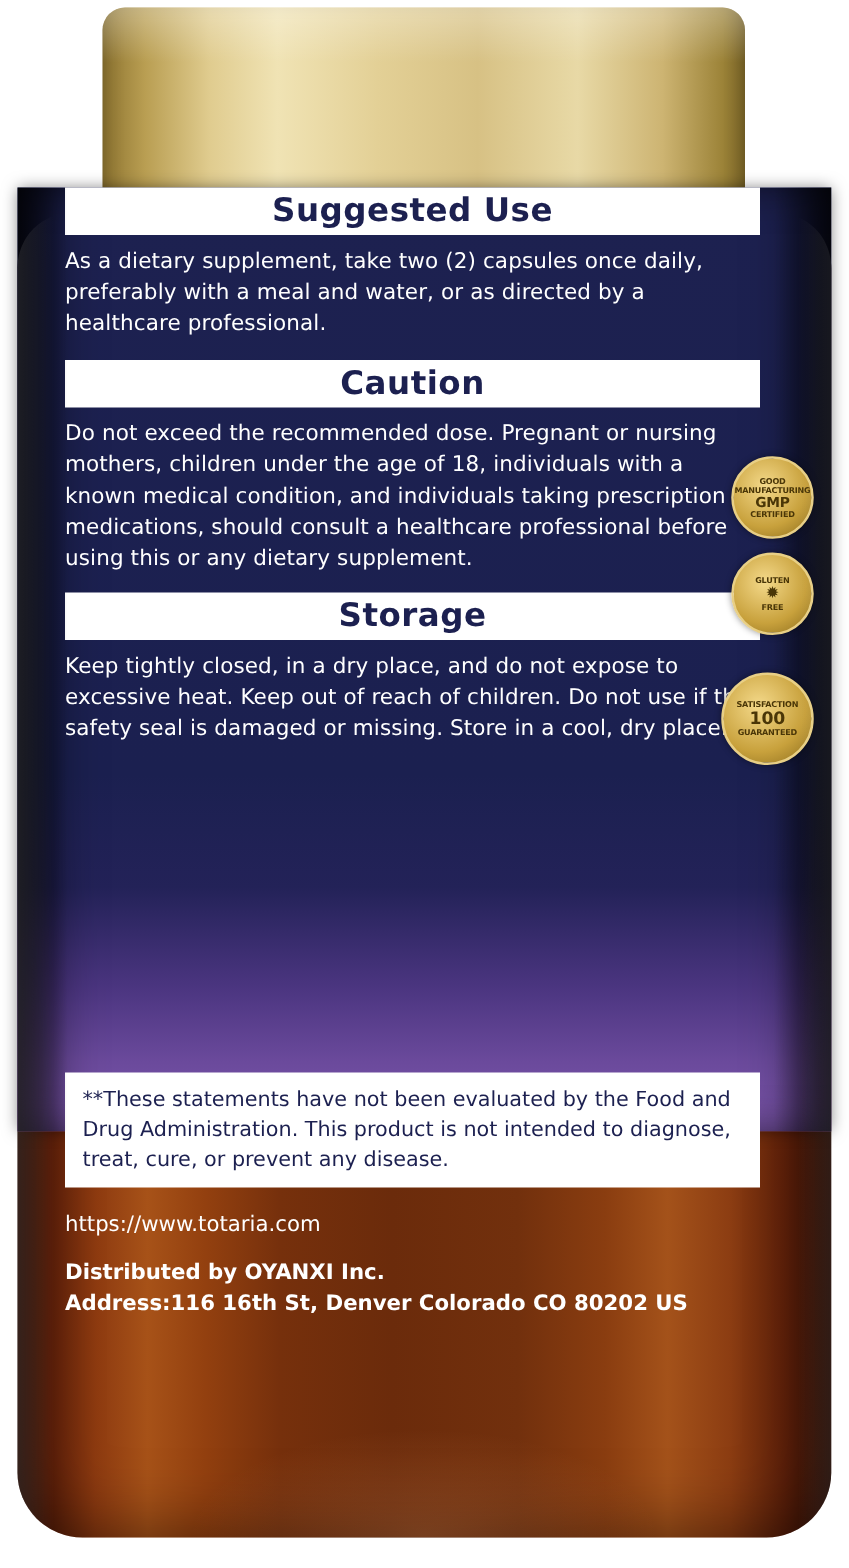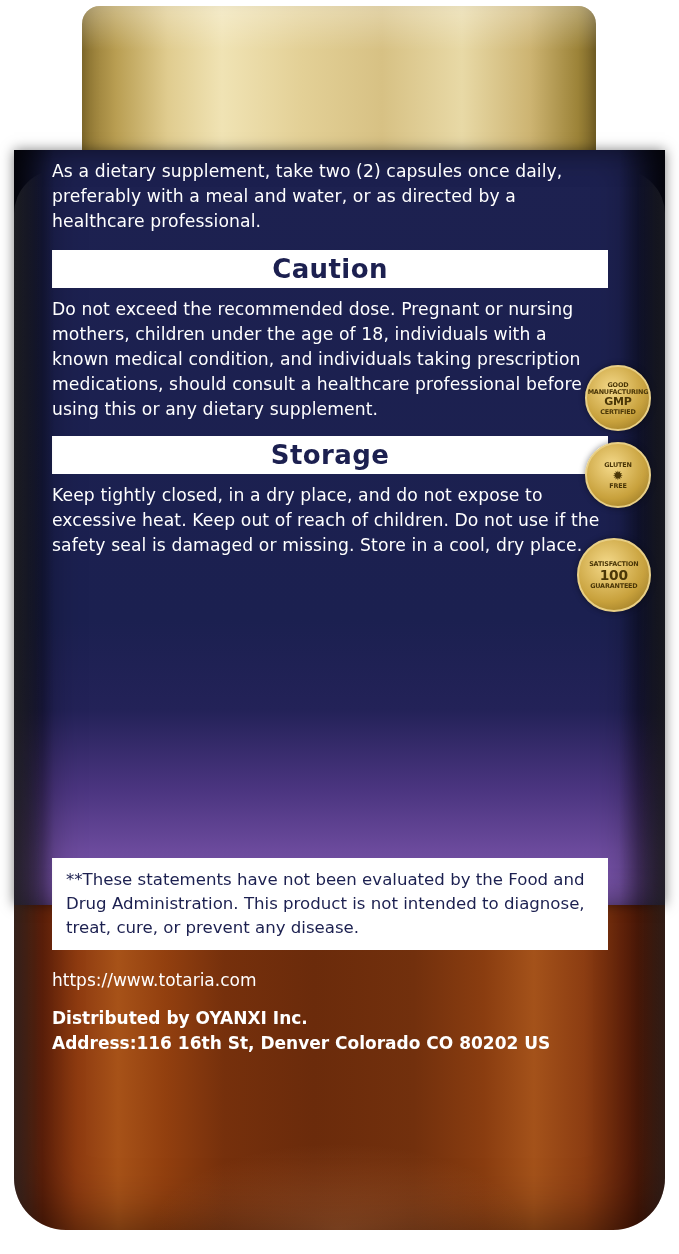--- a/index.html
+++ b/index.html
@@ -282,20 +282,23 @@
 
   <div class="cap">
     <div class="cap-top"></div>
   </div>
   <div class="cap-lip"></div>
   <div class="cap-neck-shine"></div>
 
   <div class="label">
     <div class="label-inner">
 
+      <div class="heading-bar">
+        <span>Suggested Use</span>
+      </div>
       <p class="body-text">As a dietary supplement, take two (2) capsules once daily, preferably with a meal and water, or as directed by a healthcare professional.</p>
 
       <div class="heading-bar" style="margin-top:16px;">
         <span>Caution</span>
       </div>
       <p class="body-text">Do not exceed the recommended dose. Pregnant or nursing mothers, children under the age of 18, individuals with a known medical condition, and individuals taking prescription medications, should consult a healthcare professional before using this or any dietary supplement.</p>
 
       <div class="heading-bar" style="margin-top:14px;">
         <span>Storage</span>
       </div>

